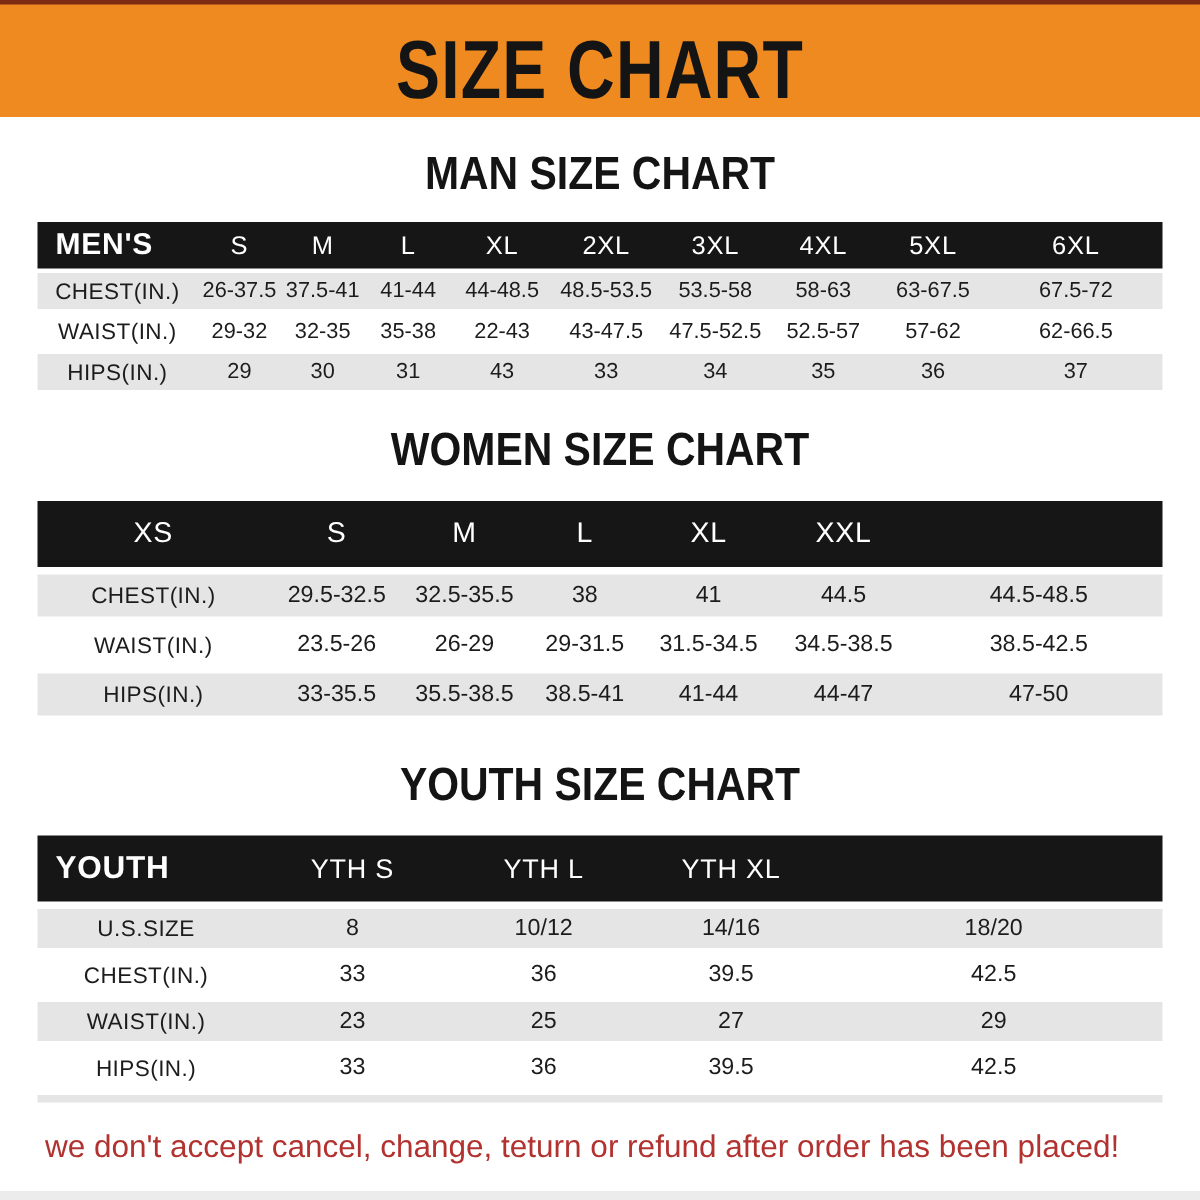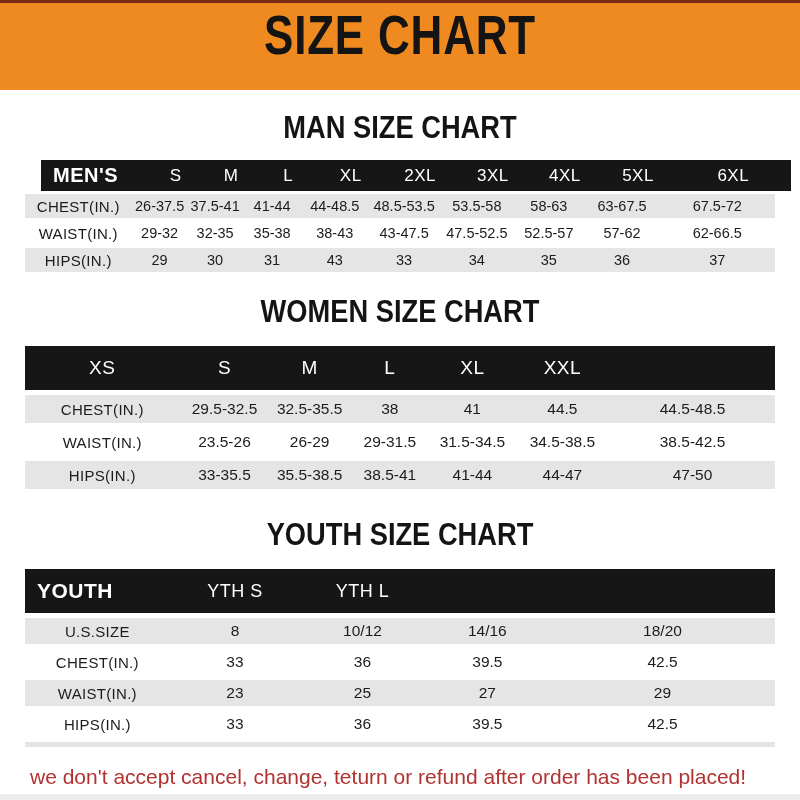--- a/index.html
+++ b/index.html
@@ -12,22 +12,22 @@
   }
   *{box-sizing:border-box;}
   html,body{margin:0;padding:0;}
   body{
     width:800px;height:800px;overflow:hidden;background:#fff;
     font-family:"Liberation Sans", sans-serif;color:var(--text_dark);
     position:relative;
   }
   
   .banner{
-    height:90px;background:var(--orange);border-top:3px solid var(--top_line);
-    display:flex;align-items:flex-start;justify-content:center;
+    height:78px;background:var(--orange);border-top:3px solid var(--top_line);
+    display:flex;align-items:flex-end;justify-content:center;
   }
   .banner h1{
     margin:0;font-size:55px;font-weight:800;color:#141414;
     letter-spacing:1px;transform:scaleX(0.80);white-space:nowrap;
   }
   
   .section-title{
     text-align:center;font-size:31px;font-weight:800;color:#141414;
     margin:0;letter-spacing:0px;transform:scaleX(0.88);white-space:nowrap;
   }
@@ -42,21 +42,21 @@
     font-weight:800;text-align:left;padding-left:12px;
     font-size:21px;letter-spacing:0.5px;
   }
   .thead .col-h{text-align:center;font-size:17px;font-weight:500;letter-spacing:0.5px;}
   .drow{color:var(--text_dark);}
   .drow>div{text-align:center;}
   .drow.gray{background:var(--row_gray);}
   .row-label{font-size:15px;letter-spacing:0.3px;}
   
   .t-men .trow{grid-template-columns:14.2% 7.5% 7.3% 7.9% 8.8% 9.7% 9.7% 9.5% 10% 15.4%;}
-  .t-men .thead{height:31px;margin-left:16px;}
+  .t-men .thead{height:31px;}
   .t-men .thead .head-label{font-size:20px;}
   .t-men .drow{height:24px;margin-top:3px;font-size:14.5px;}
   .t-women .trow{grid-template-columns:20.6% 12% 10.7% 10.7% 11.3% 12.7% 22%;}
   .t-women .thead{height:44px;}
   .t-women .thead .col-h{font-size:19px;}
   .t-women .drow{height:28px;margin-top:5px;font-size:15.5px;}
   .t-youth .trow{grid-template-columns:19.3% 17.4% 16.6% 16.7% 30%;}
   .t-youth .thead{height:44px;}
   .t-youth .thead .col-h{font-size:18px;}
   .t-youth .drow{height:26px;margin-top:5px;font-size:15.5px;}
@@ -104,21 +104,21 @@
             <div class="cell">53.5-58</div>
             <div class="cell">58-63</div>
             <div class="cell">63-67.5</div>
             <div class="cell">67.5-72</div>
           </div>
           <div class="trow drow white">
             <div class="row-label">WAIST(IN.)</div>
             <div class="cell">29-32</div>
             <div class="cell">32-35</div>
             <div class="cell">35-38</div>
-            <div class="cell">38-43</div>
+            <div class="cell">22-43</div>
             <div class="cell">43-47.5</div>
             <div class="cell">47.5-52.5</div>
             <div class="cell">52.5-57</div>
             <div class="cell">57-62</div>
             <div class="cell">62-66.5</div>
           </div>
           <div class="trow drow gray">
             <div class="row-label">HIPS(IN.)</div>
             <div class="cell">29</div>
             <div class="cell">30</div>
@@ -174,20 +174,21 @@
         </div>
     </section>
 
     <section>
       <h2 class="section-title st-youth">YOUTH SIZE CHART</h2>
       <div class="size-table t-youth">
           <div class="trow thead">
             <div class="head-label">YOUTH</div>
             <div class="col-h">YTH S</div>
             <div class="col-h">YTH L</div>
+            <div class="col-h">YTH XL</div>
           </div>
           <div class="trow drow gray">
             <div class="row-label">U.S.SIZE</div>
             <div class="cell">8</div>
             <div class="cell">10/12</div>
             <div class="cell">14/16</div>
             <div class="cell">18/20</div>
           </div>
           <div class="trow drow white">
             <div class="row-label">CHEST(IN.)</div>

